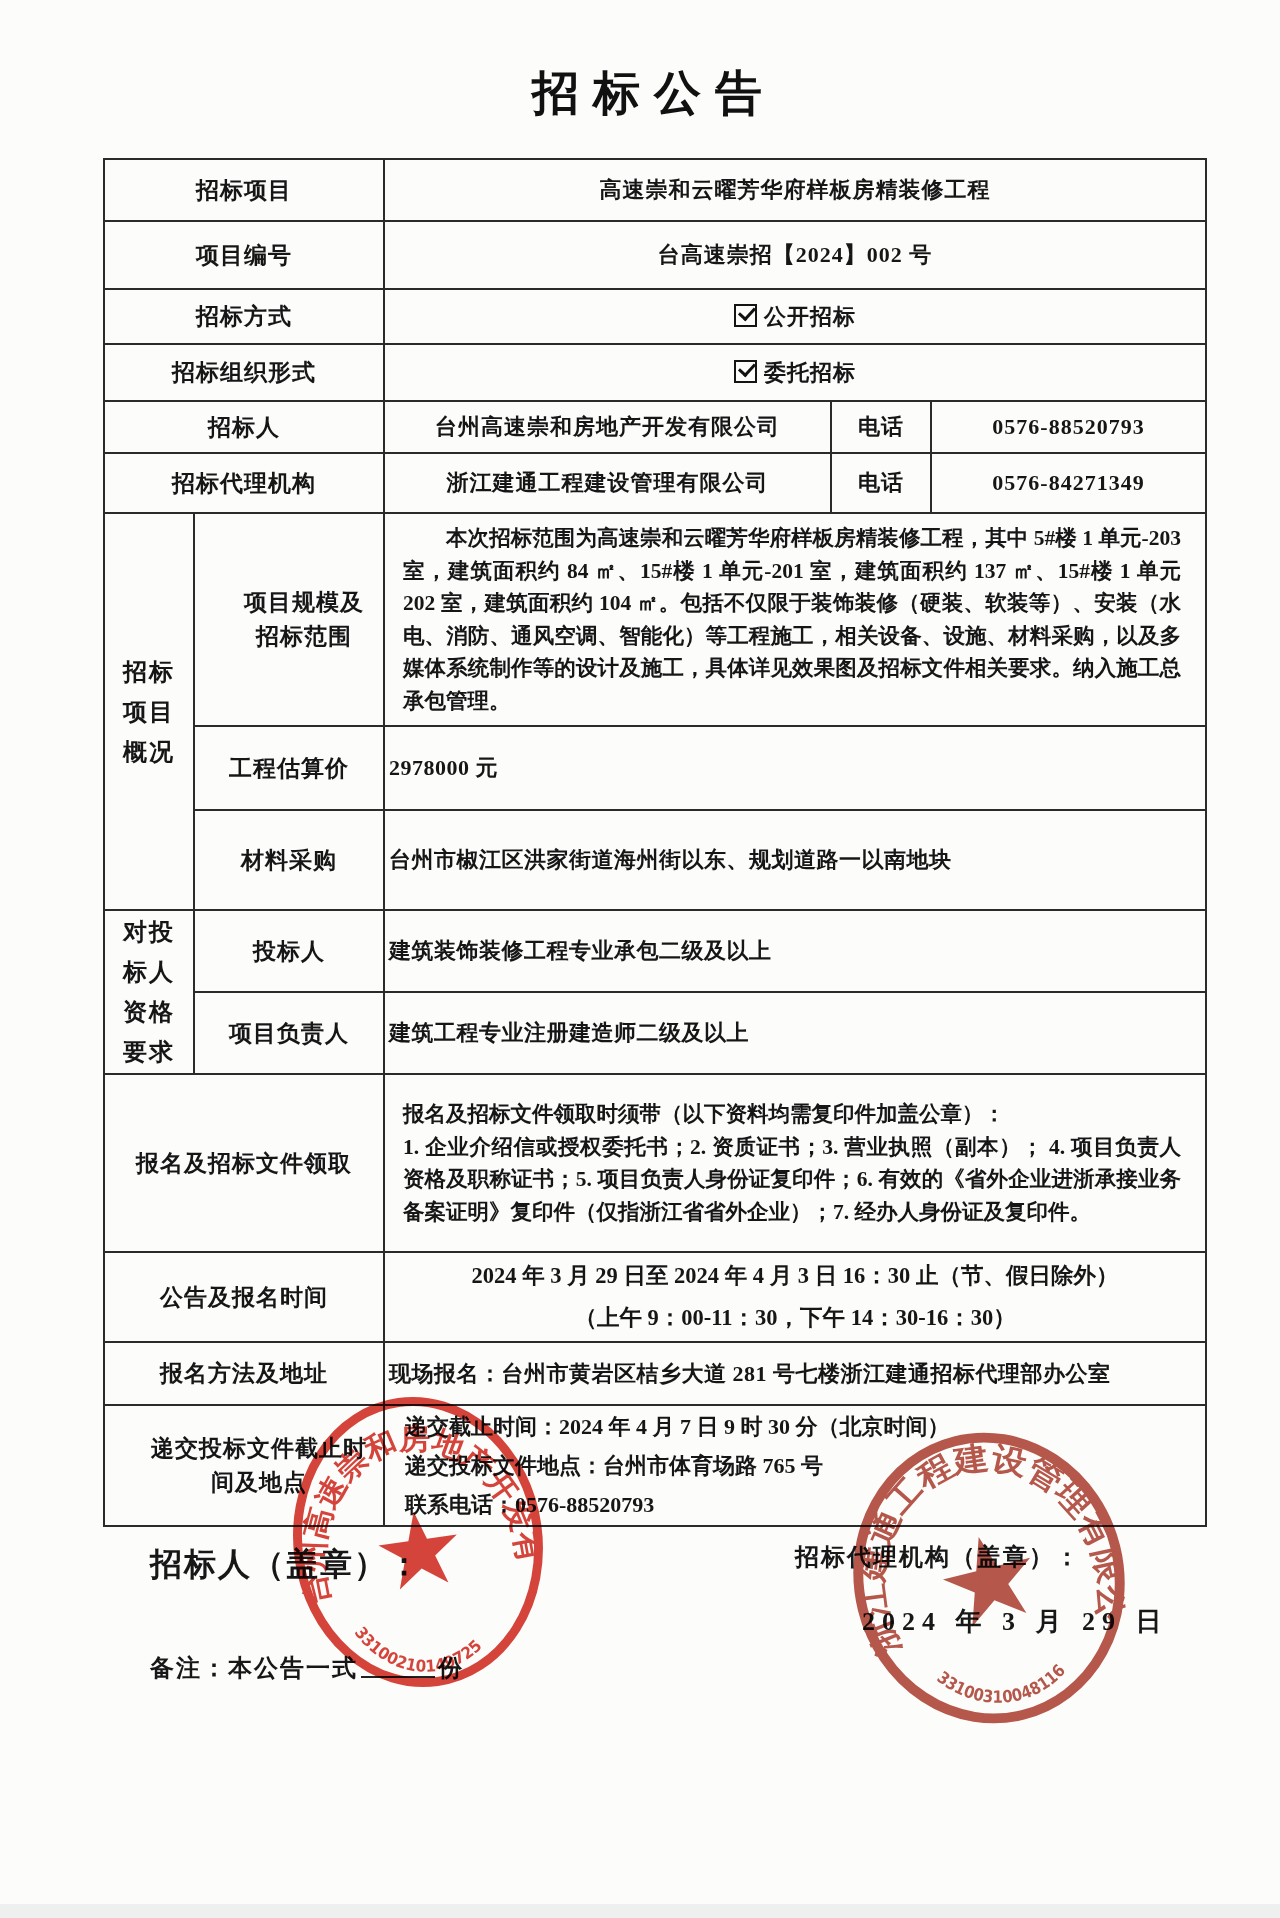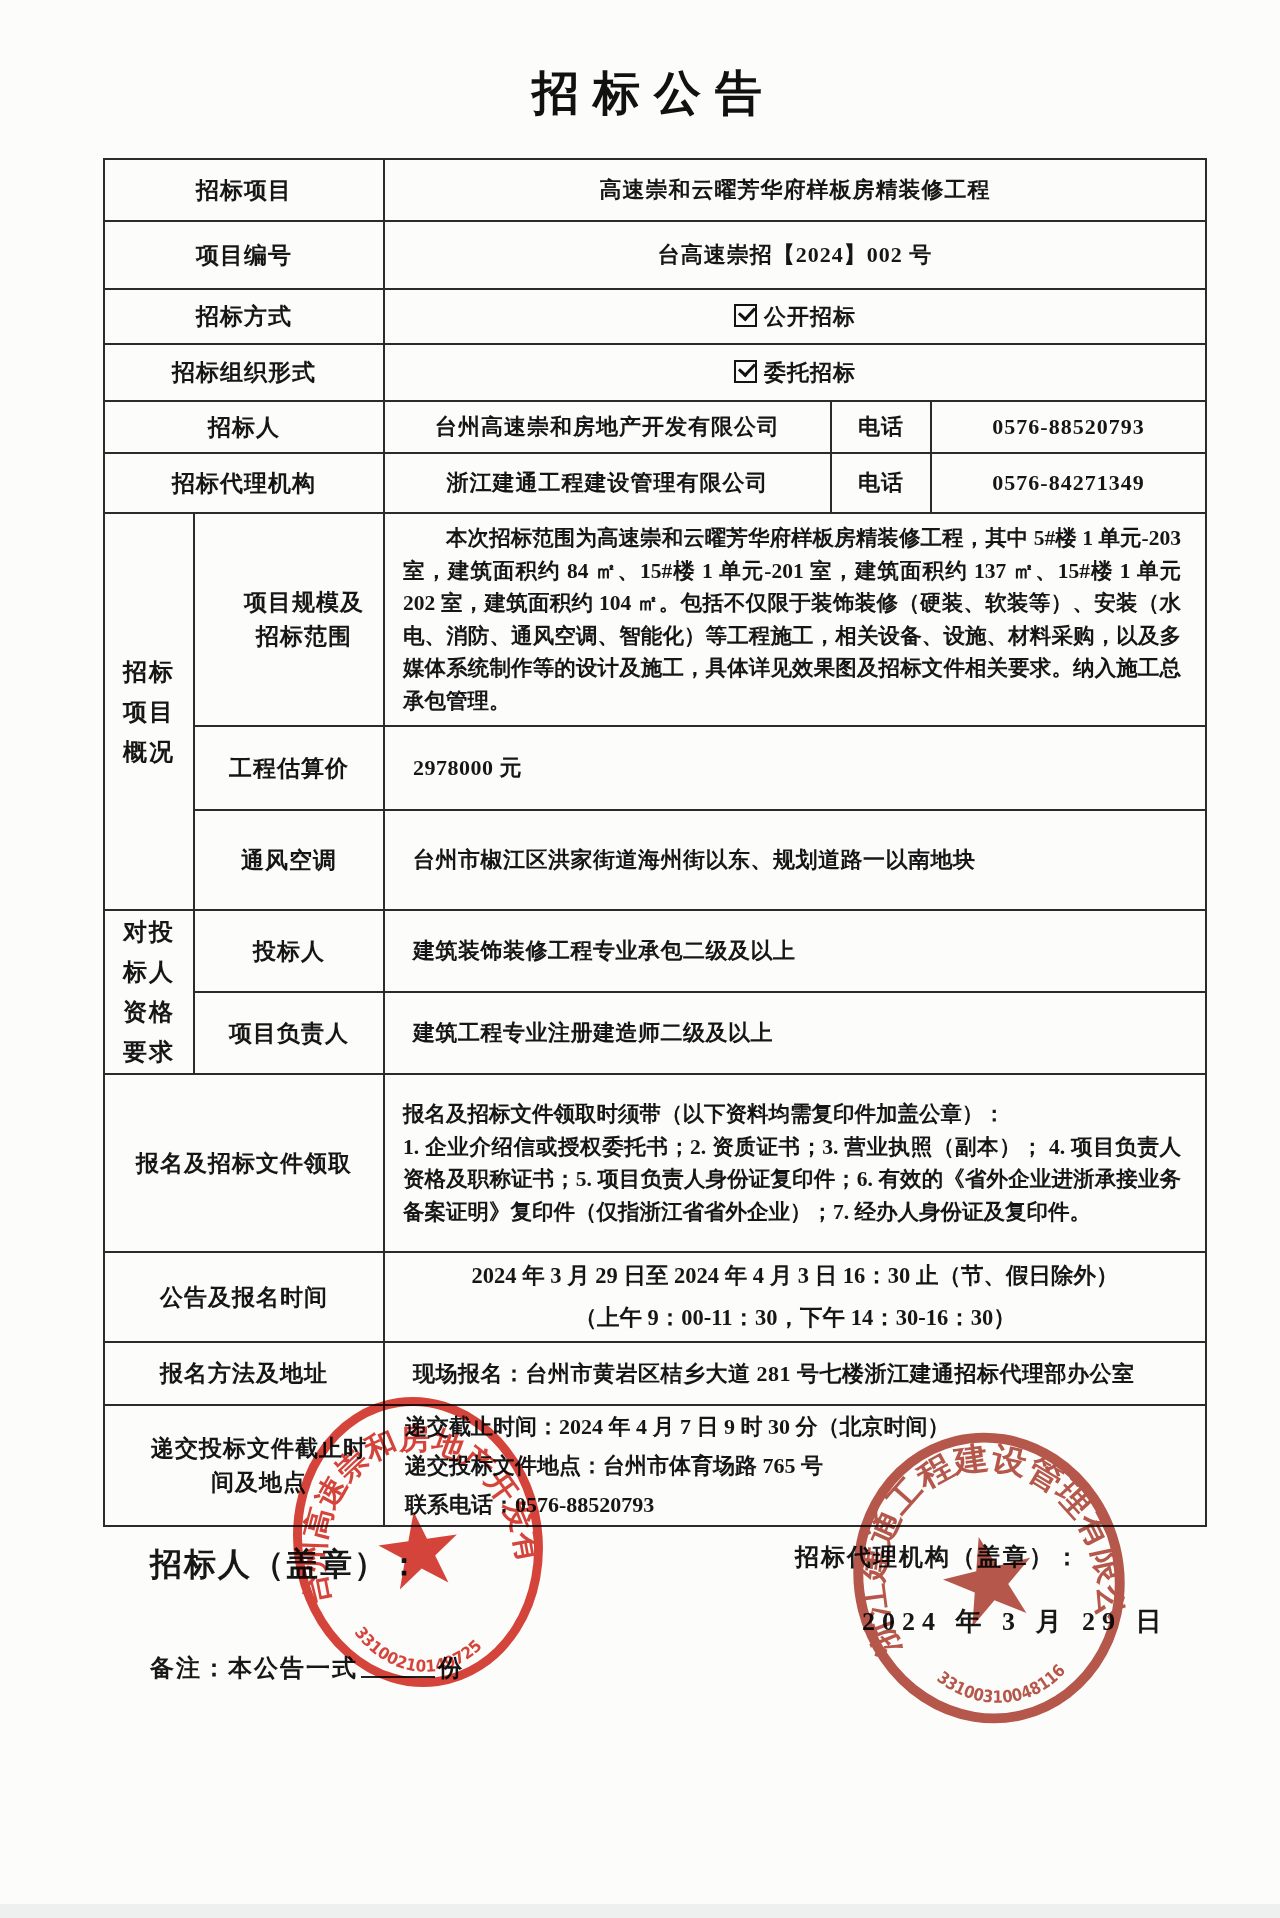--- a/index.html
+++ b/index.html
@@ -27,21 +27,21 @@
     vertical-align:middle;
     overflow:hidden;
   }
   td.lbl{ text-align:center;font-weight:700;font-size:23px;letter-spacing:1px;}
   td.lbl-v{
     text-align:center;font-weight:700;font-size:24px;
     line-height:40px;white-space:pre-line;letter-spacing:2px;margin-left:46px;
   }
   td.lbl-pre{ white-space:pre-line;line-height:34px;padding-left:31px;}
   td.val-center{ text-align:center;font-weight:600;letter-spacing:1px;}
-  td.val-left{ padding-left:28px;font-weight:600;letter-spacing:0.5px;}
+  td.val-left{ padding-left:4px;font-weight:600;letter-spacing:0.5px;}
   td.para{
     padding:8px 24px 8px 18px;
     font-size:21.5px;line-height:32.5px;
     text-align:justify;font-weight:600;
   }
   td.para .indent{ text-indent:2em; display:block;}
   td.pre-left{
     padding-left:20px;font-weight:600;
     white-space:pre-line;line-height:39px;font-size:22px;
   }
@@ -147,21 +147,21 @@
             <span class="indent">本次招标范围为高速崇和云曜芳华府样板房精装修工程，其中 5#楼 1 单元-203 室，建筑面积约 84 ㎡、15#楼 1 单元-201 室，建筑面积约 137 ㎡、15#楼 1 单元 202 室，建筑面积约 104 ㎡。包括不仅限于装饰装修（硬装、软装等）、安装（水电、消防、通风空调、智能化）等工程施工，相关设备、设施、材料采购，以及多媒体系统制作等的设计及施工，具体详见效果图及招标文件相关要求。纳入施工总承包管理。</span>
           </td>
     </tr>
 
     <tr style="height:84px">
       <td class="lbl">工程估算价</td>
       <td colspan="3" class="val-left">2978000 元</td>
     </tr>
 
     <tr style="height:100px">
-      <td class="lbl">通风空调</td>
+      <td class="lbl">材料采购</td>
       <td colspan="3" class="val-left">台州市椒江区洪家街道海州街以东、规划道路一以南地块</td>
     </tr>
 
     <tr style="height:82px">
       <td rowspan="2" class="lbl-v">对投
 标人
 资格
 要求</td>
       <td class="lbl">投标人</td>
       <td colspan="3" class="val-left">建筑装饰装修工程专业承包二级及以上</td>

